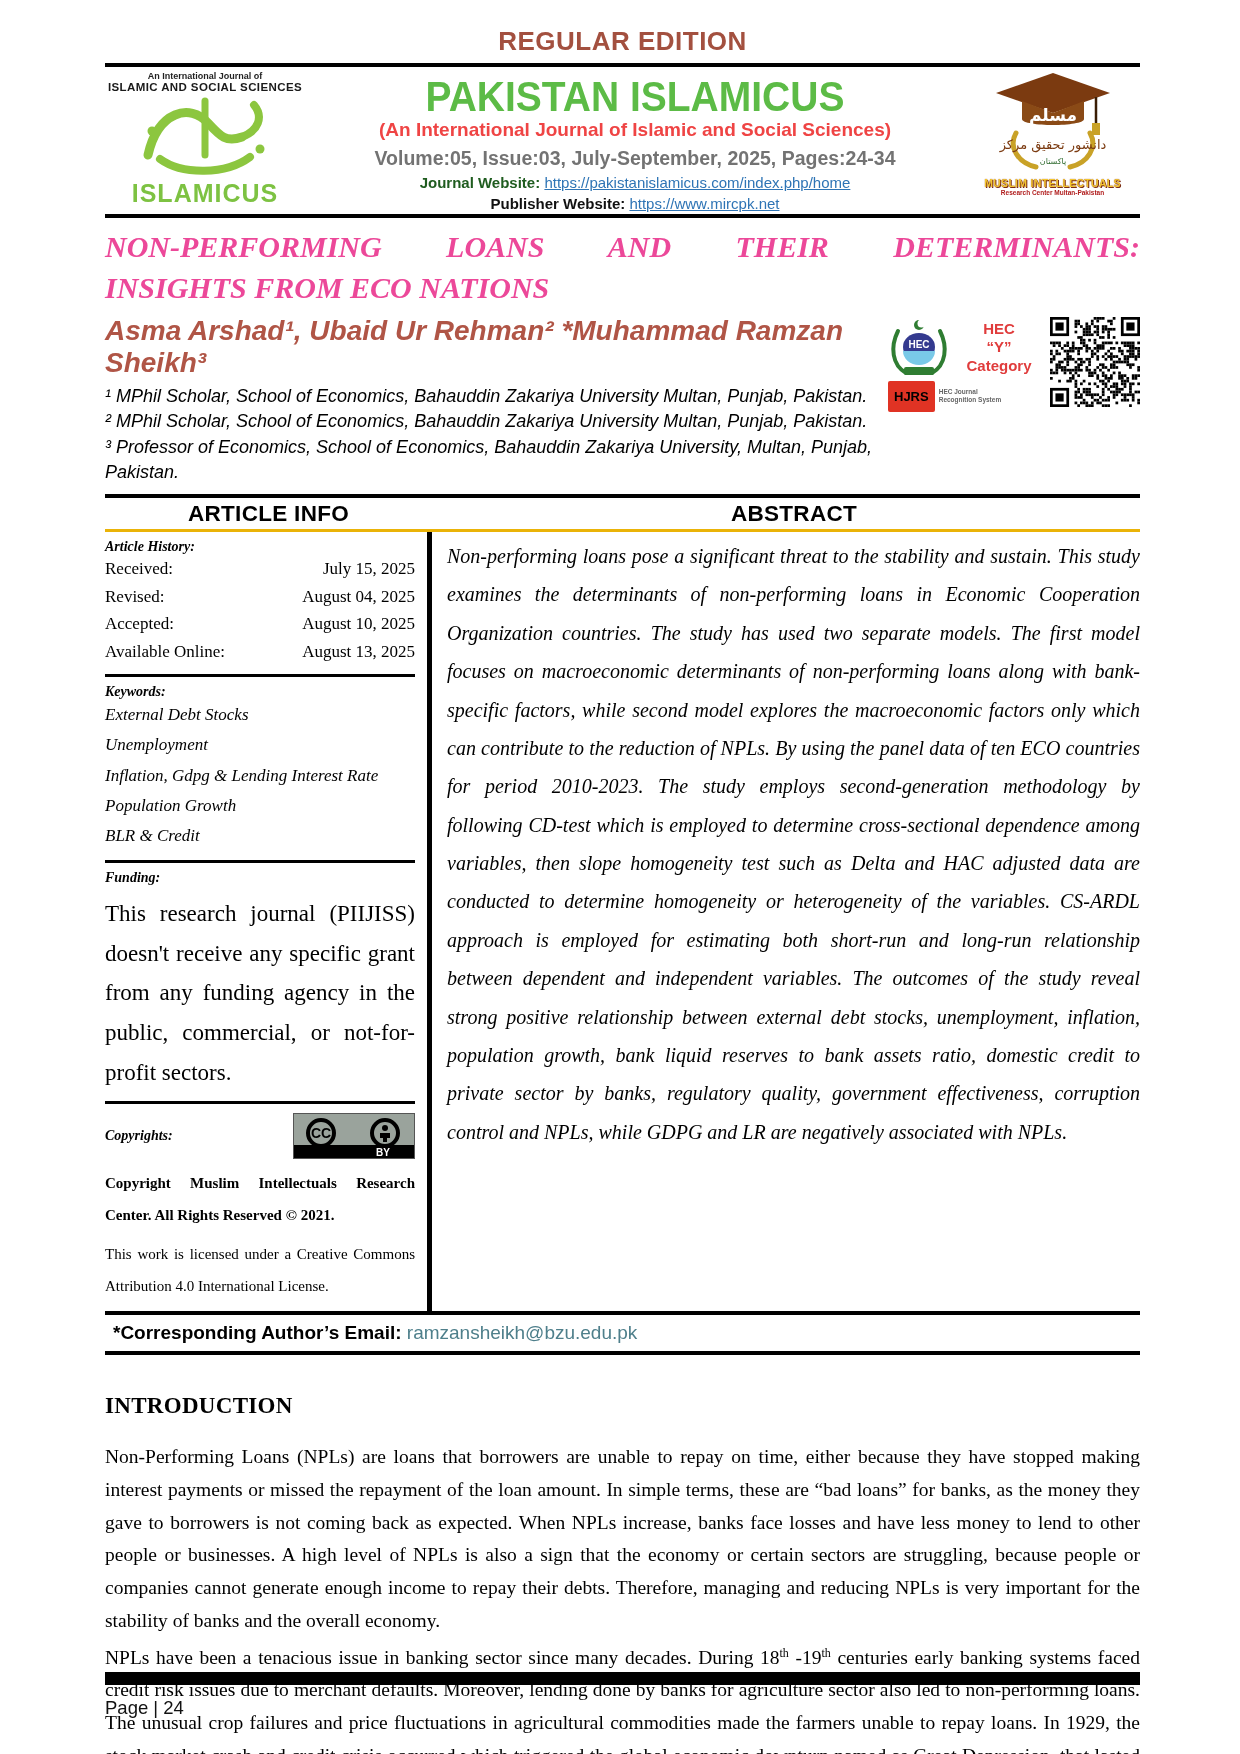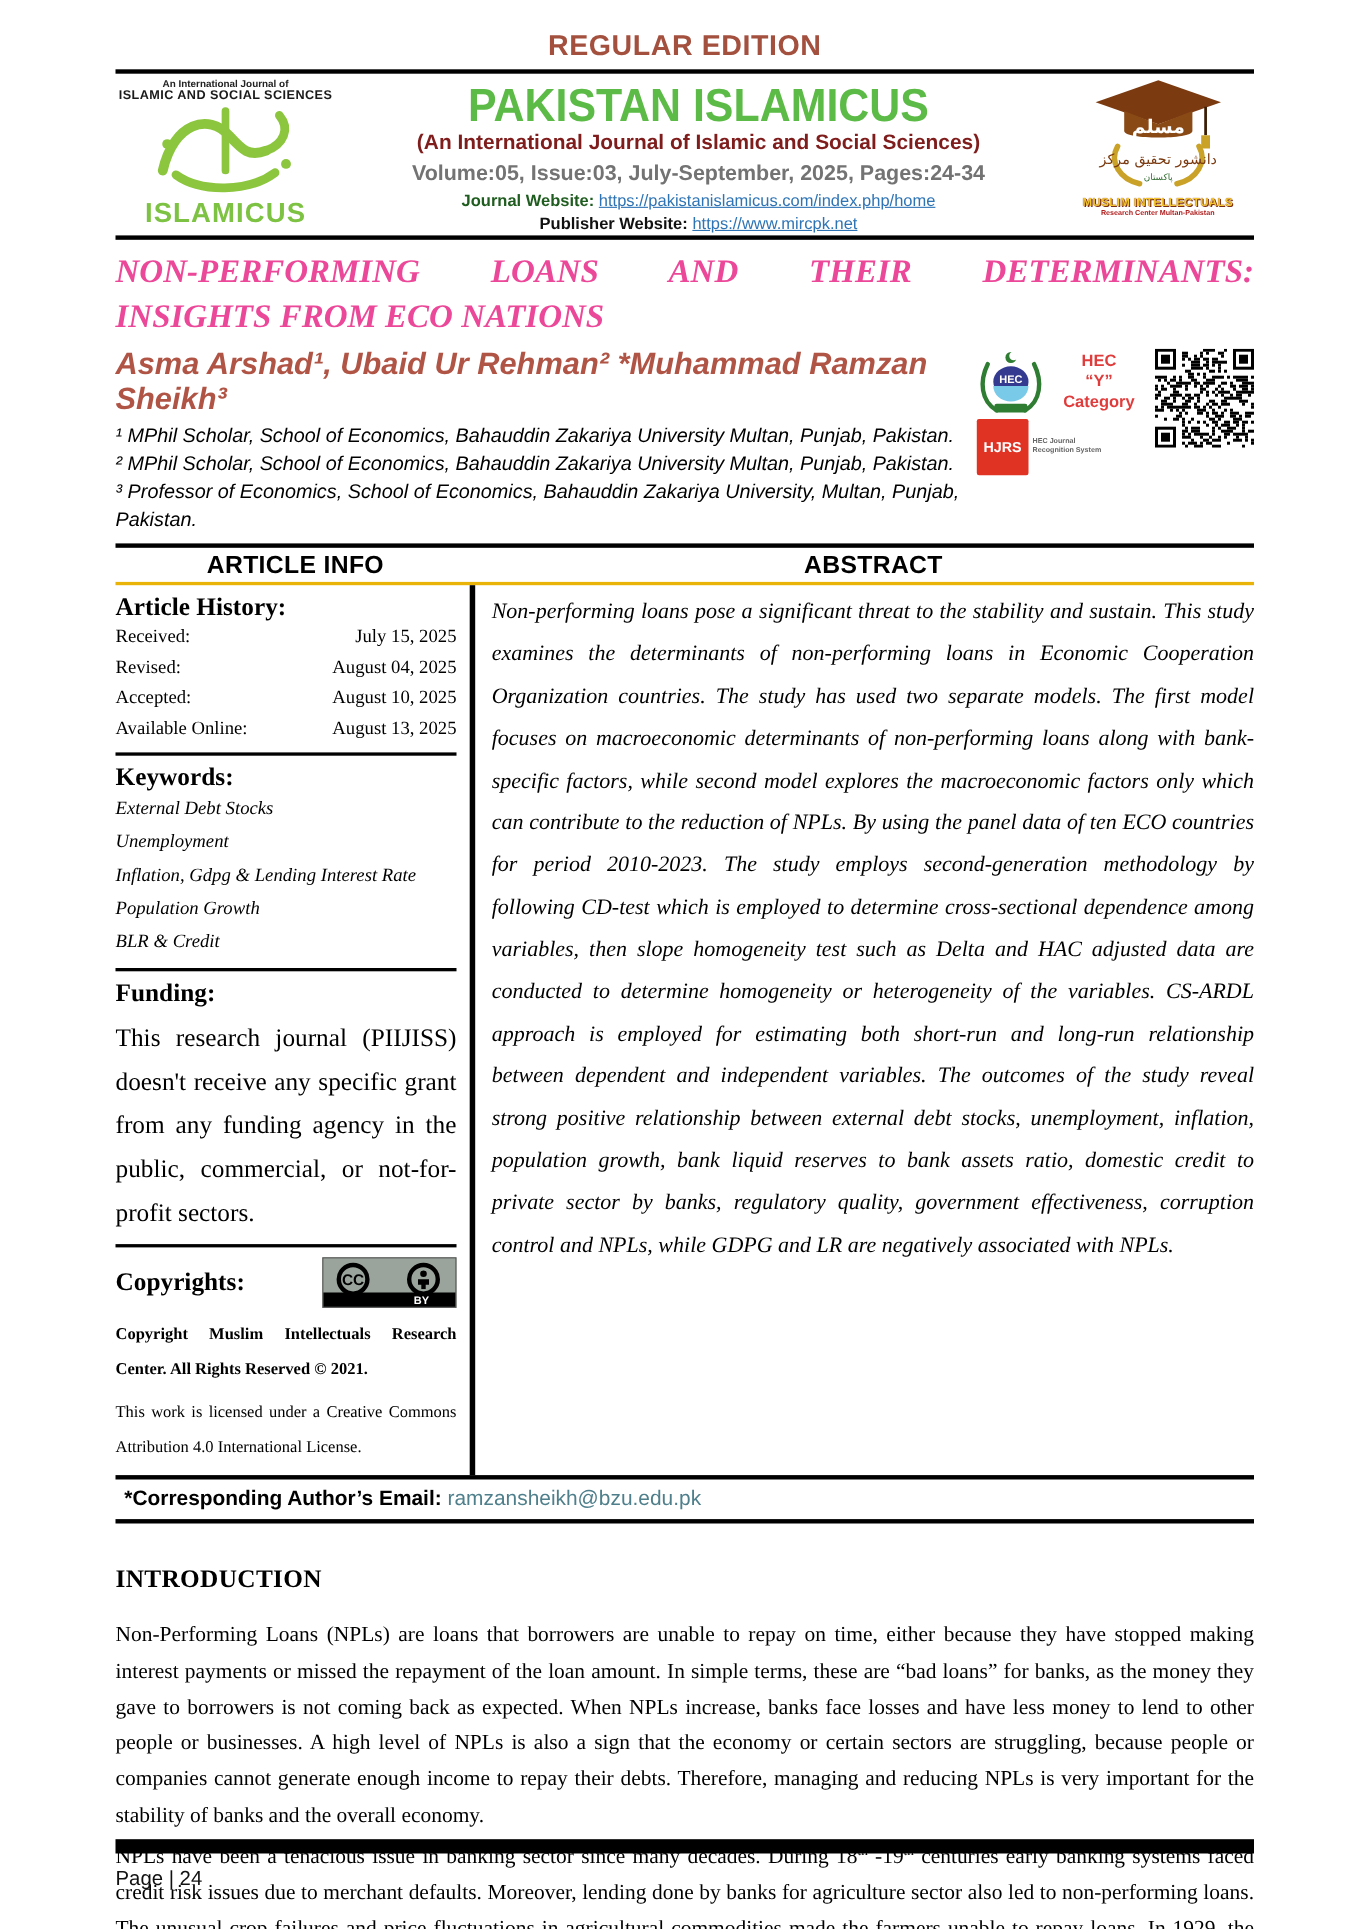--- a/index.html
+++ b/index.html
@@ -15,21 +15,21 @@
 
   
   .header { display:flex; align-items:flex-start; padding:4px 0 2px 0; }
   .left-logo { width:200px; text-align:center; }
   .left-logo .tag1 { font-family:"Liberation Sans",sans-serif; font-size:9px; font-weight:bold; color:#222; }
   .left-logo .tag2 { font-family:"Liberation Sans",sans-serif; font-size:11.5px; font-weight:bold; color:#1a1a1a; letter-spacing:.4px; }
   .left-logo .wordmark { font-family:"Liberation Sans",sans-serif; font-size:25px; font-weight:bold; color:#7dc242; letter-spacing:1px; margin-top:-4px; }
   .center-head { flex:1; text-align:center; padding-top:2px; }
   .journal-title { font-family:"Liberation Sans",sans-serif; font-size:39px; font-weight:800; color:#5cbb46;
     letter-spacing:0px; transform:scaleY(1.08); transform-origin:top; }
-  .journal-subtitle { font-family:"Liberation Sans",sans-serif; font-size:19px; font-weight:bold; color:#7f1d1d; margin-top:2px; }
+  .journal-subtitle { font-family:"Liberation Sans",sans-serif; font-size:19px; font-weight:bold; color:#ef4444; margin-top:2px; }
   .volume-line { font-family:"Liberation Sans",sans-serif; font-size:19.5px; font-weight:bold; color:#737373; margin-top:6px; }
   .site-line { font-family:"Liberation Sans",sans-serif; font-size:15px; margin-top:4px; }
   .site-label-j { font-weight:bold; color:#1f5c1f; }
   .site-label-p { font-weight:bold; color:#111; }
   .site-link { color:#2e74b5; text-decoration:underline; cursor:pointer; }
   .right-logo { width:175px; text-align:center; }
   .right-logo .mi-name { font-family:"Liberation Sans",sans-serif; font-size:10.5px; font-weight:bold; color:#f3c530;
      text-shadow:0 0 1px #7a2d14, 1px 1px 0 #7a2d14; letter-spacing:.3px; margin-top:-2px; }
   .right-logo .mi-sub { font-family:"Liberation Sans",sans-serif; font-size:6.5px; font-weight:bold; color:#b01c1c; }
 
@@ -39,36 +39,36 @@
   .authors-row { display:flex; margin-top:6px; }
   .authors-block { flex:1; }
   .authors { font-family:"Liberation Sans",sans-serif; font-style:italic; font-weight:bold; font-size:28px; color:#b05546; }
   .affiliations { margin-top:5px; }
   .affiliation { font-family:"Liberation Sans",sans-serif; font-style:italic; font-size:18px; color:#000000; line-height:1.42; }
   .badges { width:252px; display:flex; align-items:flex-start; padding-top:2px; }
   .badges-left { width:160px; }
   .badges-top { display:flex; align-items:center; }
   .ycat { font-family:"Liberation Sans",sans-serif; font-weight:800; color:#e03c3c; font-size:15px; text-align:center; line-height:1.25; flex:1; }
   .badges-bottom { display:flex; align-items:center; margin-top:2px; }
-  .hjrs-badge { background:#e03324; color:#ffffff; font-family:"Liberation Sans",sans-serif; font-weight:bold;
-    font-size:13px; padding:18px 6px; border-radius:2px; }
+  .hjrs-badge { background:#e03324; color:#000000; font-family:"Liberation Sans",sans-serif; font-weight:bold;
+    font-size:13px; padding:8px 6px; border-radius:2px; }
   .hjrs-sub { font-family:"Liberation Sans",sans-serif; font-size:6.5px; color:#666; font-weight:bold; margin-left:4px; line-height:1.3; text-align:left; }
   .qr-box { width:90px; height:90px; margin-left:2px; }
 
   
   .info-table { margin-top:8px; border-top:4px solid #000; }
   .thead { display:flex; border-bottom:3px solid #eab308; padding:3px 0 2px 0;text-align:center; }
   .thead .th { font-family:"Liberation Sans",sans-serif; font-weight:800; font-size:22.5px; letter-spacing:.3px; }
   .thead .th-left { width:327px; }
   .thead .th-right { flex:1; padding-left:16px; }
   .tbody { display:flex; align-items:stretch; }
   .left-col { width:327px; border-right:5px solid #000; padding-right:12px; }
   .section { padding:7px 0 9px 0; }
   .section + .section { border-top:3px solid #000; }
-  .section-h { font-size:23px; font-weight:bold; }
+  .section-h { font-size:14px; font-weight:bold; font-style:italic; }
   .hist-row { display:flex; justify-content:space-between; font-size:17px; line-height:1.62; }
   .kw-item { font-style:italic; font-size:17px; line-height:1.78; }
   .funding-body { font-size:23px; line-height:1.72; text-align:justify; margin-top:8px; }
   .cop-head-row { display:flex; justify-content:space-between; align-items:center; margin-top:2px; }
   .cc-badge { width:122px; height:46px; background:#9aa39c; border:1px solid #555; position:relative; }
   .cc-strip { position:absolute; left:0; right:0; bottom:0; height:13px; background:#000; }
   .cc-by { position:absolute; right:24px; bottom:0px; color:#fff; font-family:"Liberation Sans",sans-serif;
      font-weight:bold; font-size:10px; }
   .cc-circle { position:absolute; top:4px; width:30px; height:30px; border:4px solid #000; border-radius:50%;
      background:#9aa39c; display:flex; align-items:center; justify-content:center; }

